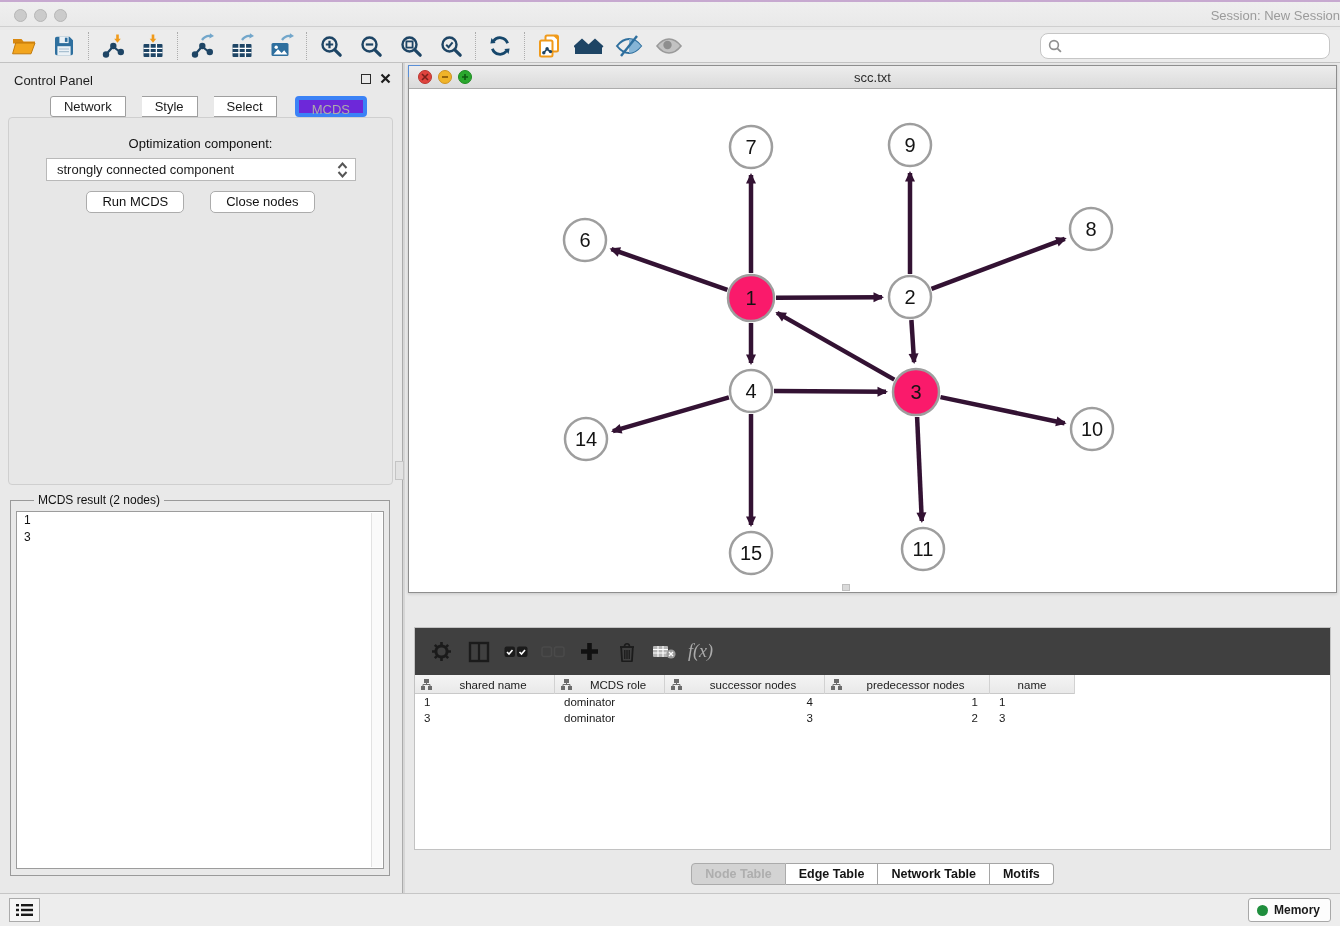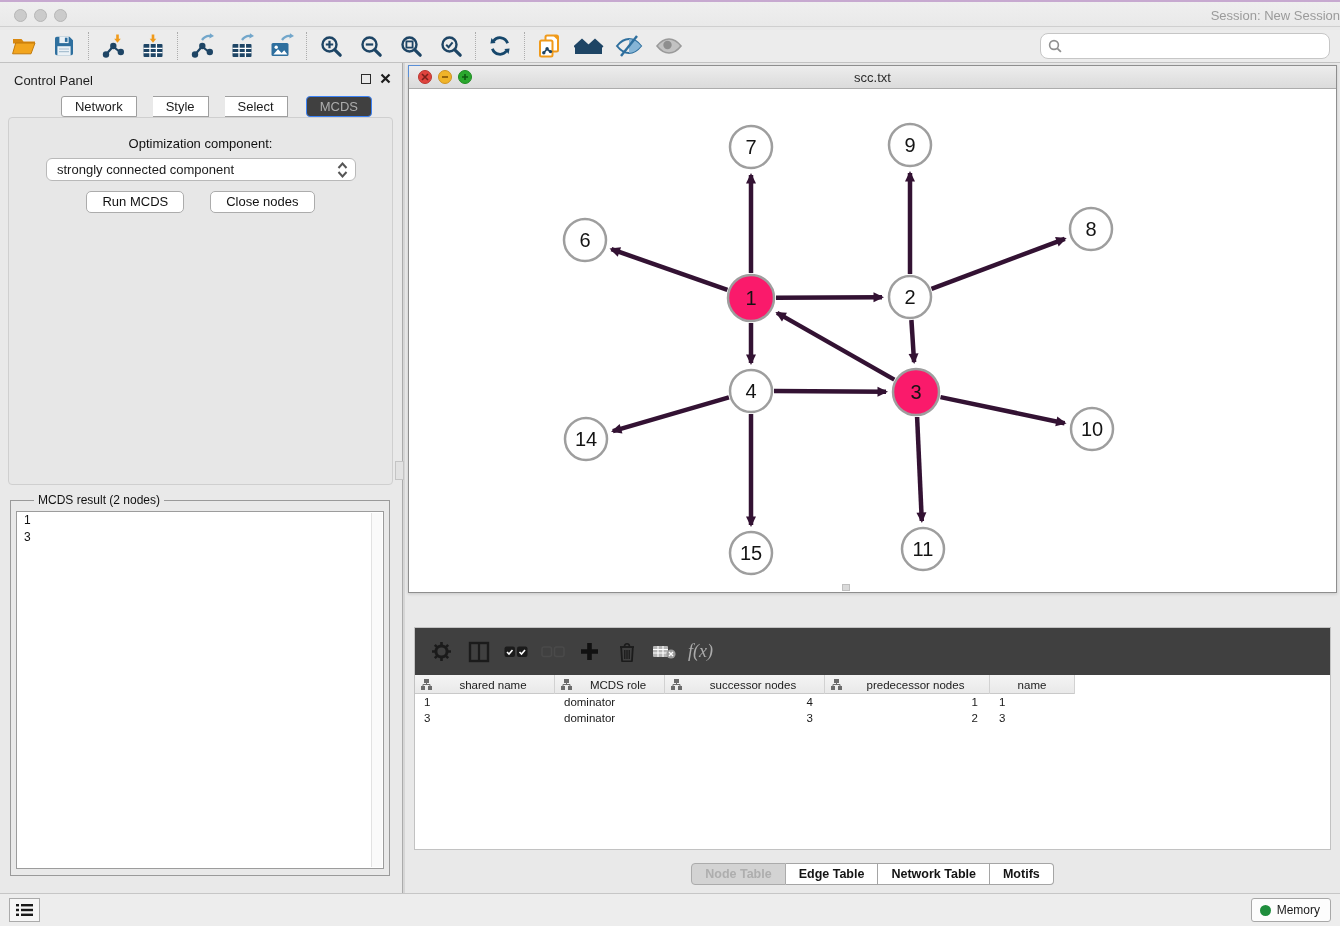--- a/index.html
+++ b/index.html
@@ -28,30 +28,30 @@
 
   
   .workspace { position:absolute; left:0; top:63px; width:1340px; height:830px; background:#E9E9E9; }
 
   
   .cp { position:absolute; left:0; top:0; width:401px; height:830px; }
   .cp-header { position:absolute; left:0; top:8px; width:100%; height:20px; }
   .cp-title { position:absolute; left:14px; top:2px; font-size:13px; color:#1d1d1d; }
   .panel-btns { position:absolute; right:10px; top:2px; display:flex; gap:9px; align-items:center; }
   .float-box { width:10px; height:10px; border:1.5px solid #2b2b2b; display:inline-block; cursor:pointer; }
-  .cp-tabs { position:absolute; left:16px; top:33px; width:100%; display:flex; justify-content:center;gap:16px; }
+  .cp-tabs { position:absolute; left:8px; top:33px; width:100%; display:flex; justify-content:center;gap:16px; }
   .cp-tab { height:21px; line-height:20px; padding:0 13px; font-size:13px; background:#fff;
     border:1px solid #9F9F9F; border-left:none; cursor:pointer; }
   .cp-tab:first-child { border-left:1px solid #9F9F9F; border-radius:3px 0 0 3px; }
-  .cp-tab.active { background:#404040; color:#ACACAC; border:1px solid #3b82f6; border-radius:4px; margin-left:2px; }
+  .cp-tab.active { background:#6d28d9; color:#ACACAC; border:4px solid #3b82f6; border-radius:4px; margin-left:2px; }
   .cp-content { position:absolute; left:8px; top:54px; width:385px; height:368px;
     background:#E7E7E7; border:1px solid #CFCFCF; border-radius:4px; }
   .opt-label { position:absolute; left:0; width:100%; top:18px; text-align:center; font-size:13px; color:#111; }
   .dropdown { position:absolute; left:37px; top:40px; width:310px; height:23px; background:#fff;
-    border:1px solid #B9B9B9; border-radius:6px; font-size:13px; line-height:21px; padding-left:10px; cursor:pointer; }
+    border:1px solid #B9B9B9; border-radius:0; font-size:13px; line-height:21px; padding-left:10px; cursor:pointer; }
   .dropdown .stepper { position:absolute; right:7px; top:3px; }
   .btn-row { position:absolute; left:0; top:73px; width:100%; display:flex; justify-content:center; gap:26px; }
   .pbtn { height:22px; padding:0 15px; background:#fff; border:1px solid #ACACAC; border-radius:5px;
     font-size:13px; line-height:20px; cursor:pointer; color:#111; }
   .result-group { position:absolute; left:10px; top:437px; width:380px; height:376px; border:1px solid #9A9A9A; }
   .result-legend { position:absolute; top:-8px; left:23px; background:#E9E9E9; padding:0 4px; font-size:12px; color:#111; }
   .result-list { position:absolute; left:5px; right:5px; top:10px; bottom:6px; background:#fff;
     border:1px solid #9C9C9C; overflow:hidden; }
   .result-scroll { position:absolute; right:1px; top:1px; bottom:1px; width:11px; background:#FAFAFA; border-left:1px solid #E2E2E2; }
   .list-item { font-size:12px; line-height:17px; padding-left:7px; color:#111; }
@@ -97,21 +97,21 @@
   .td.align-left { text-align:left; padding-left:9px; }
   .td.align-right { text-align:right; padding-right:12px; }
   .tp-tabs { position:absolute; left:0; top:268px; width:100%; display:flex; justify-content:center; }
   .tp-tab { height:22px; line-height:21px; padding:0 13px; font-size:12.5px; font-weight:600;
     background:#fff; border:1px solid #A5A5A5; border-left:none; cursor:pointer; color:#141414; }
   .tp-tab:last-child { border-radius:0 4px 4px 0; }
   .tp-tab.active { background:#D3D3D3; color:#AEAEAE; border:1px solid #ABABAB; border-radius:4px 0 0 4px; }
 
   
   .statusbar { position:absolute; left:0; top:893px; width:1340px; height:33px;
-    background:#EDEDED; border-top:1px solid #C6C6C6; }
+    background:#EDEDED; border-top:1px solid #C6C6C6;font-weight:bold; }
   .list-btn { position:absolute; left:9px; top:4px; width:31px; height:24px; background:#F7F7F7;
     border:1px solid #ABABAB; display:flex; align-items:center; justify-content:center; cursor:pointer; }
   .memory-btn { position:absolute; right:9px; top:4px; height:24px; padding:0 10px 0 8px; background:#FDFDFD;
     border:1px solid #A8A8A8; border-radius:3px; display:flex; align-items:center; gap:6px; font-size:12px; cursor:pointer; }
   .mem-dot { width:11px; height:11px; border-radius:50%; background:#1F8E3D; }
 </style>
 </head>
 <body>
 
 <div class="app">

